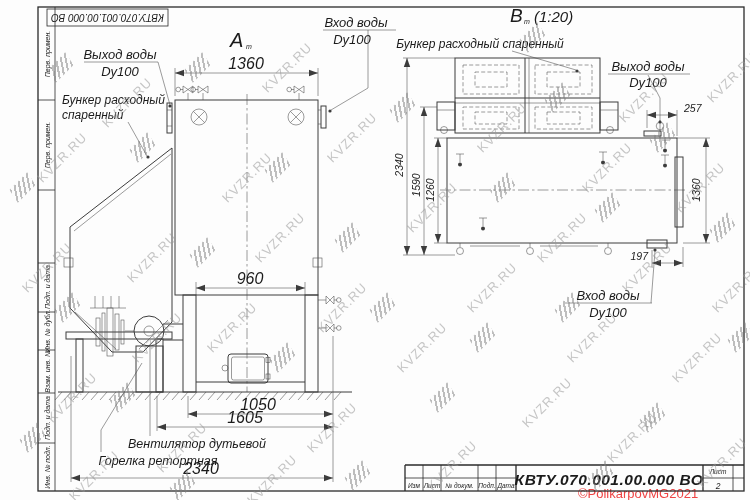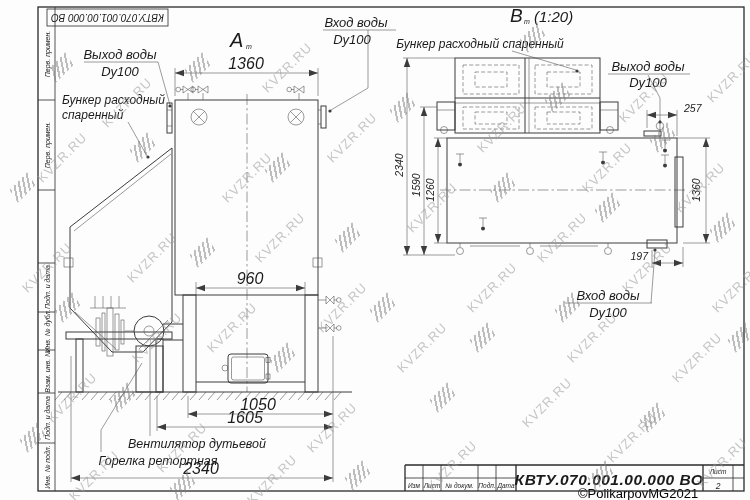--- a/index.html
+++ b/index.html
@@ -14,21 +14,21 @@
   .tn{stroke:#4a4a4a;stroke-width:.55;fill:none}
   .dash{stroke-dasharray:4 2.2}
   .axis{stroke-dasharray:11 3 2.5 3}
   .dot{fill:#3c3c3c;stroke:none}
   
   .wm-t{position:absolute;color:#999999;opacity:.55;font-size:13px;letter-spacing:1px;
         transform:rotate(-45deg);white-space:nowrap;pointer-events:none;}
   .wm-l{position:absolute;width:25px;height:15px;opacity:.5;pointer-events:none;
         background:repeating-linear-gradient(115deg,#7d7d7d 0 2.2px,transparent 2.2px 5.2px);
         transform:rotate(-45deg) skewX(-12deg);}
-  #copyright{position:absolute;left:578px;top:486px;font-size:13px;color:#000000;
+  #copyright{position:absolute;left:578px;top:486px;font-size:13px;color:#ef4444;
         font-family:"Liberation Sans",sans-serif;pointer-events:none;}
   #wm-layer{position:absolute;inset:0;z-index:3;pointer-events:none;}
   #dwg{position:absolute;inset:0;z-index:2;}
 </style>
 </head>
 <body>
 
 <div id="sheet">
 <svg id="dwg" viewBox="0 0 750 500">
   <defs>

